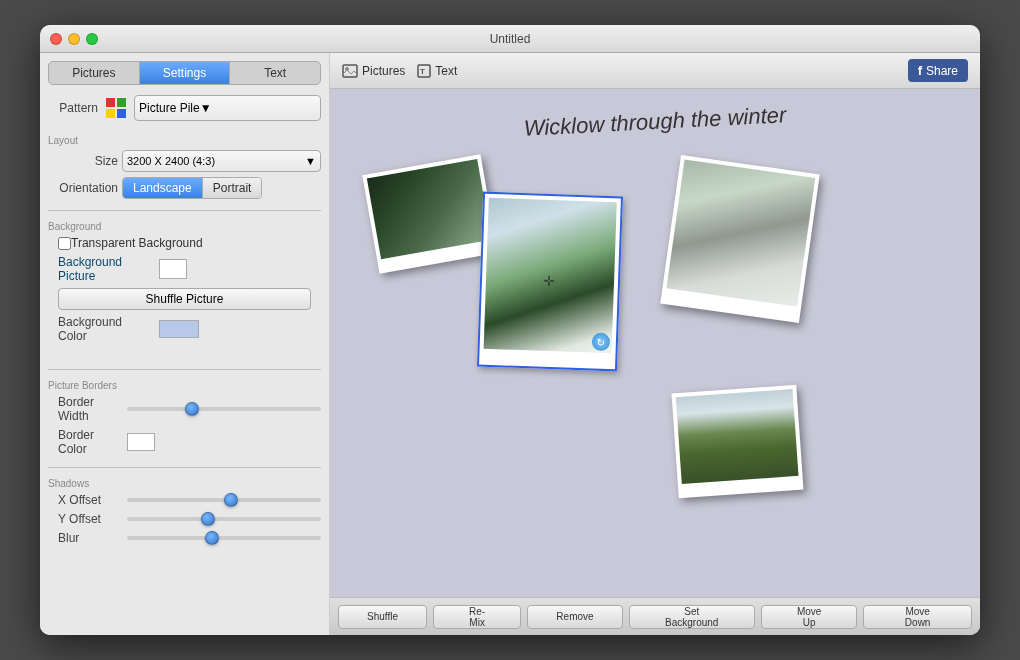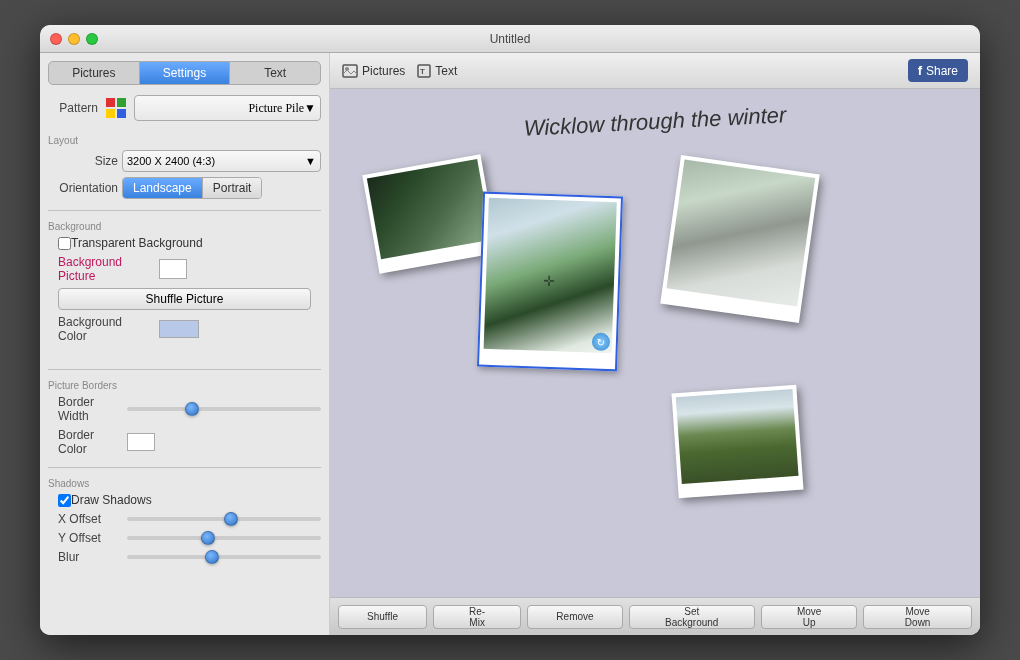--- a/index.html
+++ b/index.html
@@ -120,23 +120,22 @@
     .pattern-select {
       flex: 1;
       height: 22px;
       border: 1px solid #aaa;
       border-radius: 4px;
       background: linear-gradient(to bottom, #f8f8f8, #e8e8e8);
       font-size: 12px;
       padding: 12px 4px;
       display: flex;
       align-items: center;
-      justify-content: flex-end;
-      cursor: pointer;
-      font-family: Liberation Serif, serif;
+      justify-content: flex-start;
+      cursor: pointer;
     }
 
     .section-header {
       font-size: 10px;
       color: #888;
       margin-bottom: 4px;
       margin-top: 4px;
     }
     .section-divider {
       border: none;
@@ -207,21 +206,21 @@
 
     .bg-picture-row {
       display: flex;
       align-items: center;
       gap: 6px;
       padding-left: 10px;
       margin-bottom: 5px;
     }
     .bg-picture-label {
       font-size: 12px;
-      color: #be185d;
+      color: #0c4a6e;
       width: 95px;
     }
     .color-swatch-white {
       width: 28px;
       height: 20px;
       background: white;
       border: 1px solid #aaa;
     }
 
     .select-picture-btn {
@@ -469,24 +468,20 @@
 
       <div class="slider-row">
         <span class="slider-label">Border Color</span>
         <div class="border-color-swatch"></div>
       </div>
 
       <hr class="section-divider">
 
       <div class="section-header">Shadows</div>
 
-      <div class="checkbox-row">
-        <input type="checkbox" checked="" style="">
-        <span class="checkbox-label">Draw Shadows</span>
-      </div>
 
       <div class="slider-row">
         <span class="slider-label">X Offset</span>
         <div class="slider-track">
           <div class="slider-thumb" style="left: 50%;"></div>
         </div>
       </div>
 
       <div class="slider-row">
         <span class="slider-label">Y Offset</span>

